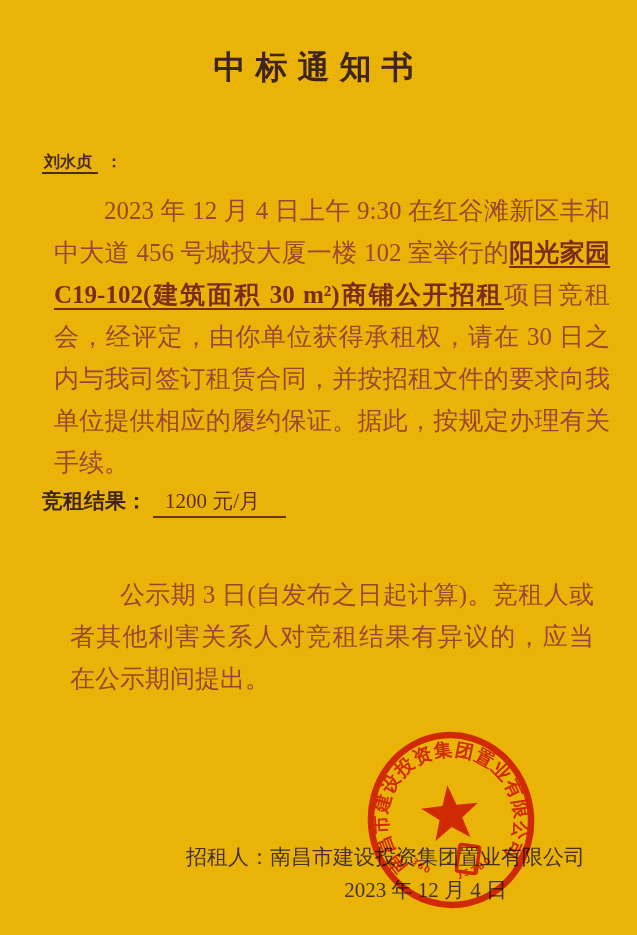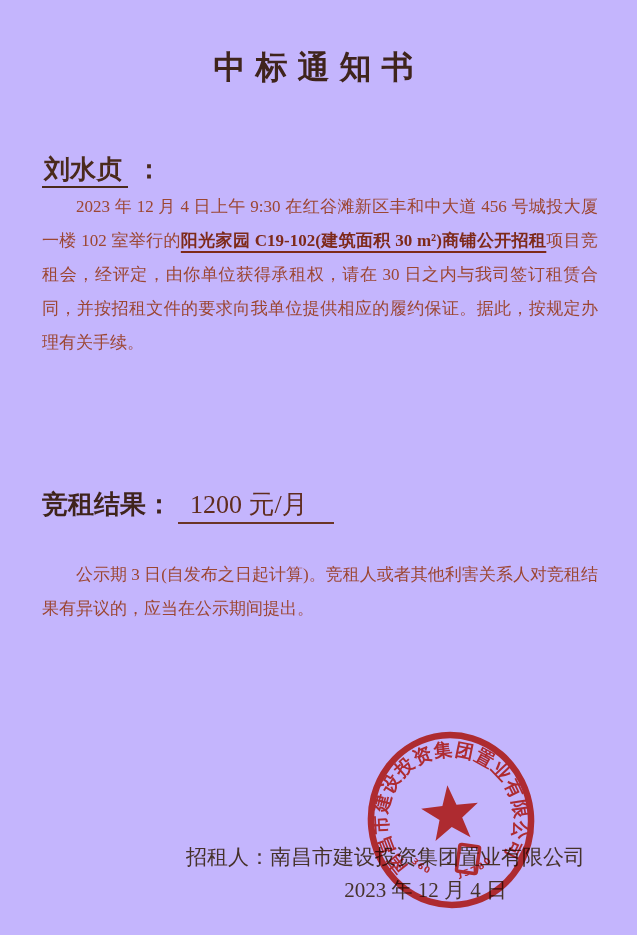--- a/index.html
+++ b/index.html
@@ -4,67 +4,67 @@
 <style>
   html,body{margin:0;padding:0;}
   body{
     background:#e8e8e8;
     font-family:"Liberation Serif","DejaVu Serif",serif;
   }
   .page{
     position:relative;
     width:637px;height:935px;
     margin:0 auto;
-    background:#c4b5fd;
+    background:#eab308;
     overflow:hidden;
   }
   .doc-title{
     position:absolute;top:46px;left:0;width:100%;
     text-align:center;
     font-size:32px;font-weight:bold;
     letter-spacing:10px;
     color:#3f241c;
   }
   .salutation{
     position:absolute;top:152px;left:42px;
-    font-size:26px;color:#4a2a1c;font-weight:bold;
+    font-size:16px;color:#4a2a1c;font-weight:bold;
   }
   .salutation .name{
     border-bottom:2px solid #4a2a1c;
     padding:0 6px 2px 2px;
   }
   .salutation .colon{padding-left:8px;}
   .body-block{
-    position:absolute;left:42px;width:556px;
-    font-size:17px;line-height:34px;
+    position:absolute;left:54px;width:556px;
+    font-size:25px;line-height:42px;
     color:#9c4632;
     text-align:justify;
   }
   .p-main{top:190px;}
   .p-indent{text-indent:2em;margin:0;}
   .hl{
     font-weight:bold;
     color:#7e2a1a;
     text-decoration:underline;
     text-underline-offset:5px;
     text-decoration-thickness:2px;
   }
   .result-line{
     position:absolute;top:487px;left:42px;
-    font-size:26px;color:#3f241c;
+    font-size:21px;color:#3f241c;
   }
   .result-line .label{font-weight:bold;}
   .result-line .value{
     color:#5f2c1e;
     border-bottom:2px solid #6b3526;
     padding:0 26px 3px 12px;
     margin-left:6px;
   }
   .notice-block{top:558px;}
-  .notice-block p{margin:0;}
+  .notice-block p{margin:16px;}
   .signature{
     position:absolute;top:843px;right:52px;
     font-size:21px;color:#46322a;
   }
   .sig-date{
     position:absolute;top:876px;right:130px;
     font-size:21px;color:#46322a;
   }
   .seal{
     position:absolute;left:366px;top:731px;

